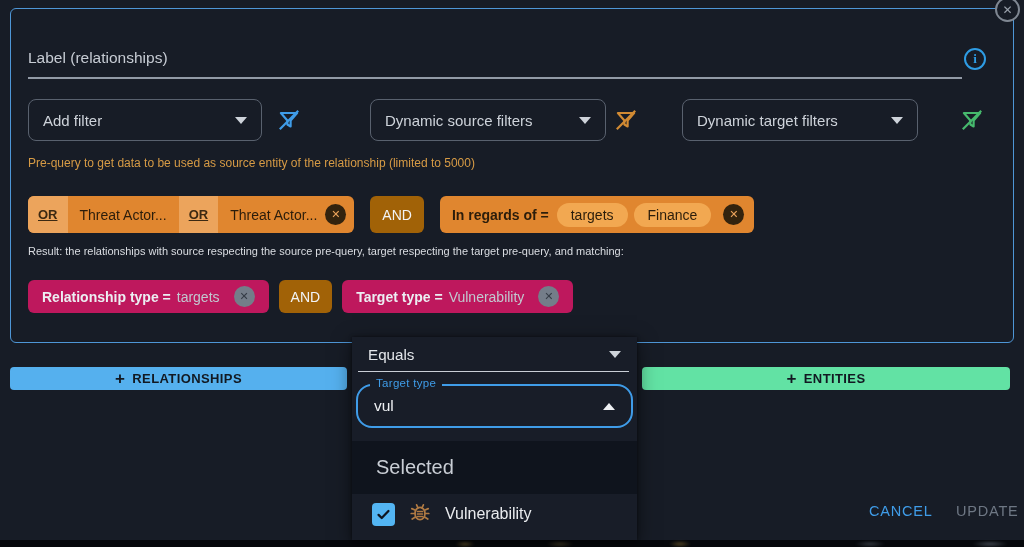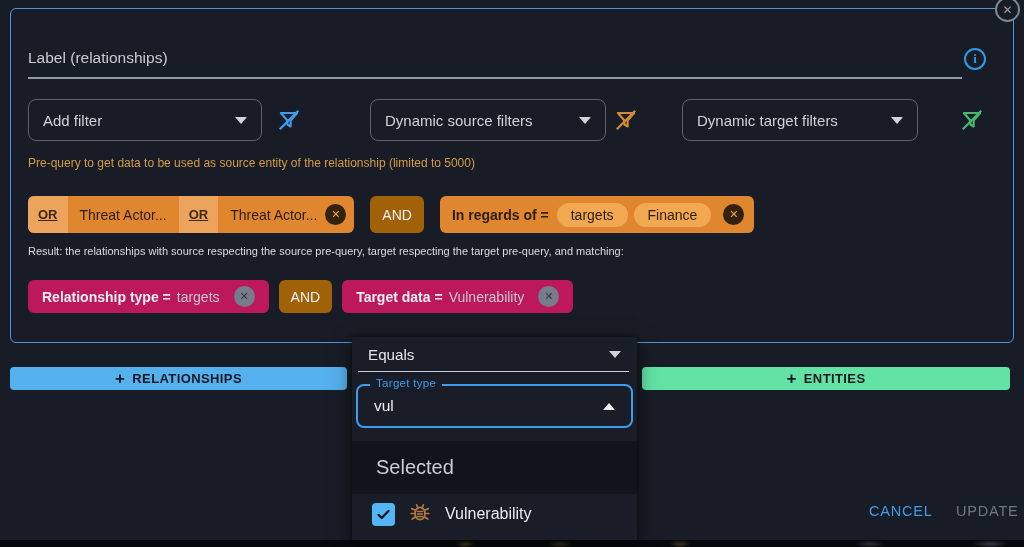--- a/index.html
+++ b/index.html
@@ -80,21 +80,21 @@
   .btn-green { left:642px; width:368px; background:#62e2a4; }
 
   
   .popover {
     left:352px; top:337px; width:285px; height:203px; background:#181d28;
     z-index:10; box-shadow:0 5px 18px rgba(0,0,0,0.55), 0 0 3px rgba(0,0,0,0.5);
   }
   .op-row { margin:9px 16px 0 16px; display:flex; align-items:center; justify-content:space-between; font-size:15.2px; color:#e3e6ea; cursor:pointer; }
   .op-underline { margin:8px 8px 0 6px; height:1px; background:#c9ced6; }
   .tt-fieldset {
-    margin:12px 4px 0 4px; height:44px; border:2px solid #3f9ce8; border-radius:8px;
+    margin:12px 4px 0 4px; height:44px; border:2px solid #3f9ce8; border-radius:16px;
     position:relative; display:flex; align-items:center; justify-content:space-between;
     padding:0 16px; cursor:text;
   }
   .tt-legend {
     position:absolute; top:-9px; left:12px; background:#181d28; padding:0 6px;
     font-size:11.5px; letter-spacing:0.3px; color:#3f9ce8;
   }
   .tt-input {
     background:transparent; border:none; outline:none; color:#eef0f3;
     font-size:15.5px; width:190px; font-family:"Liberation Sans", sans-serif;
@@ -216,21 +216,21 @@
   <div class="abs chips-row2">
     <div class="chip gray">
       <b>Relationship type =</b>
       <span class="val">targets</span>
       <span class="chip-x gray">
           <span>✕</span>
         </span>
     </div>
     <div class="chip and">AND</div>
     <div class="chip gray">
-      <b>Target data =</b>
+      <b>Target type =</b>
       <span class="val">Vulnerability</span>
       <span class="chip-x gray">
           <span>✕</span>
         </span>
     </div>
   </div>
 
   <div class="abs btn btn-blue">
     <span class="plus">+</span>
     <span>RELATIONSHIPS</span>

